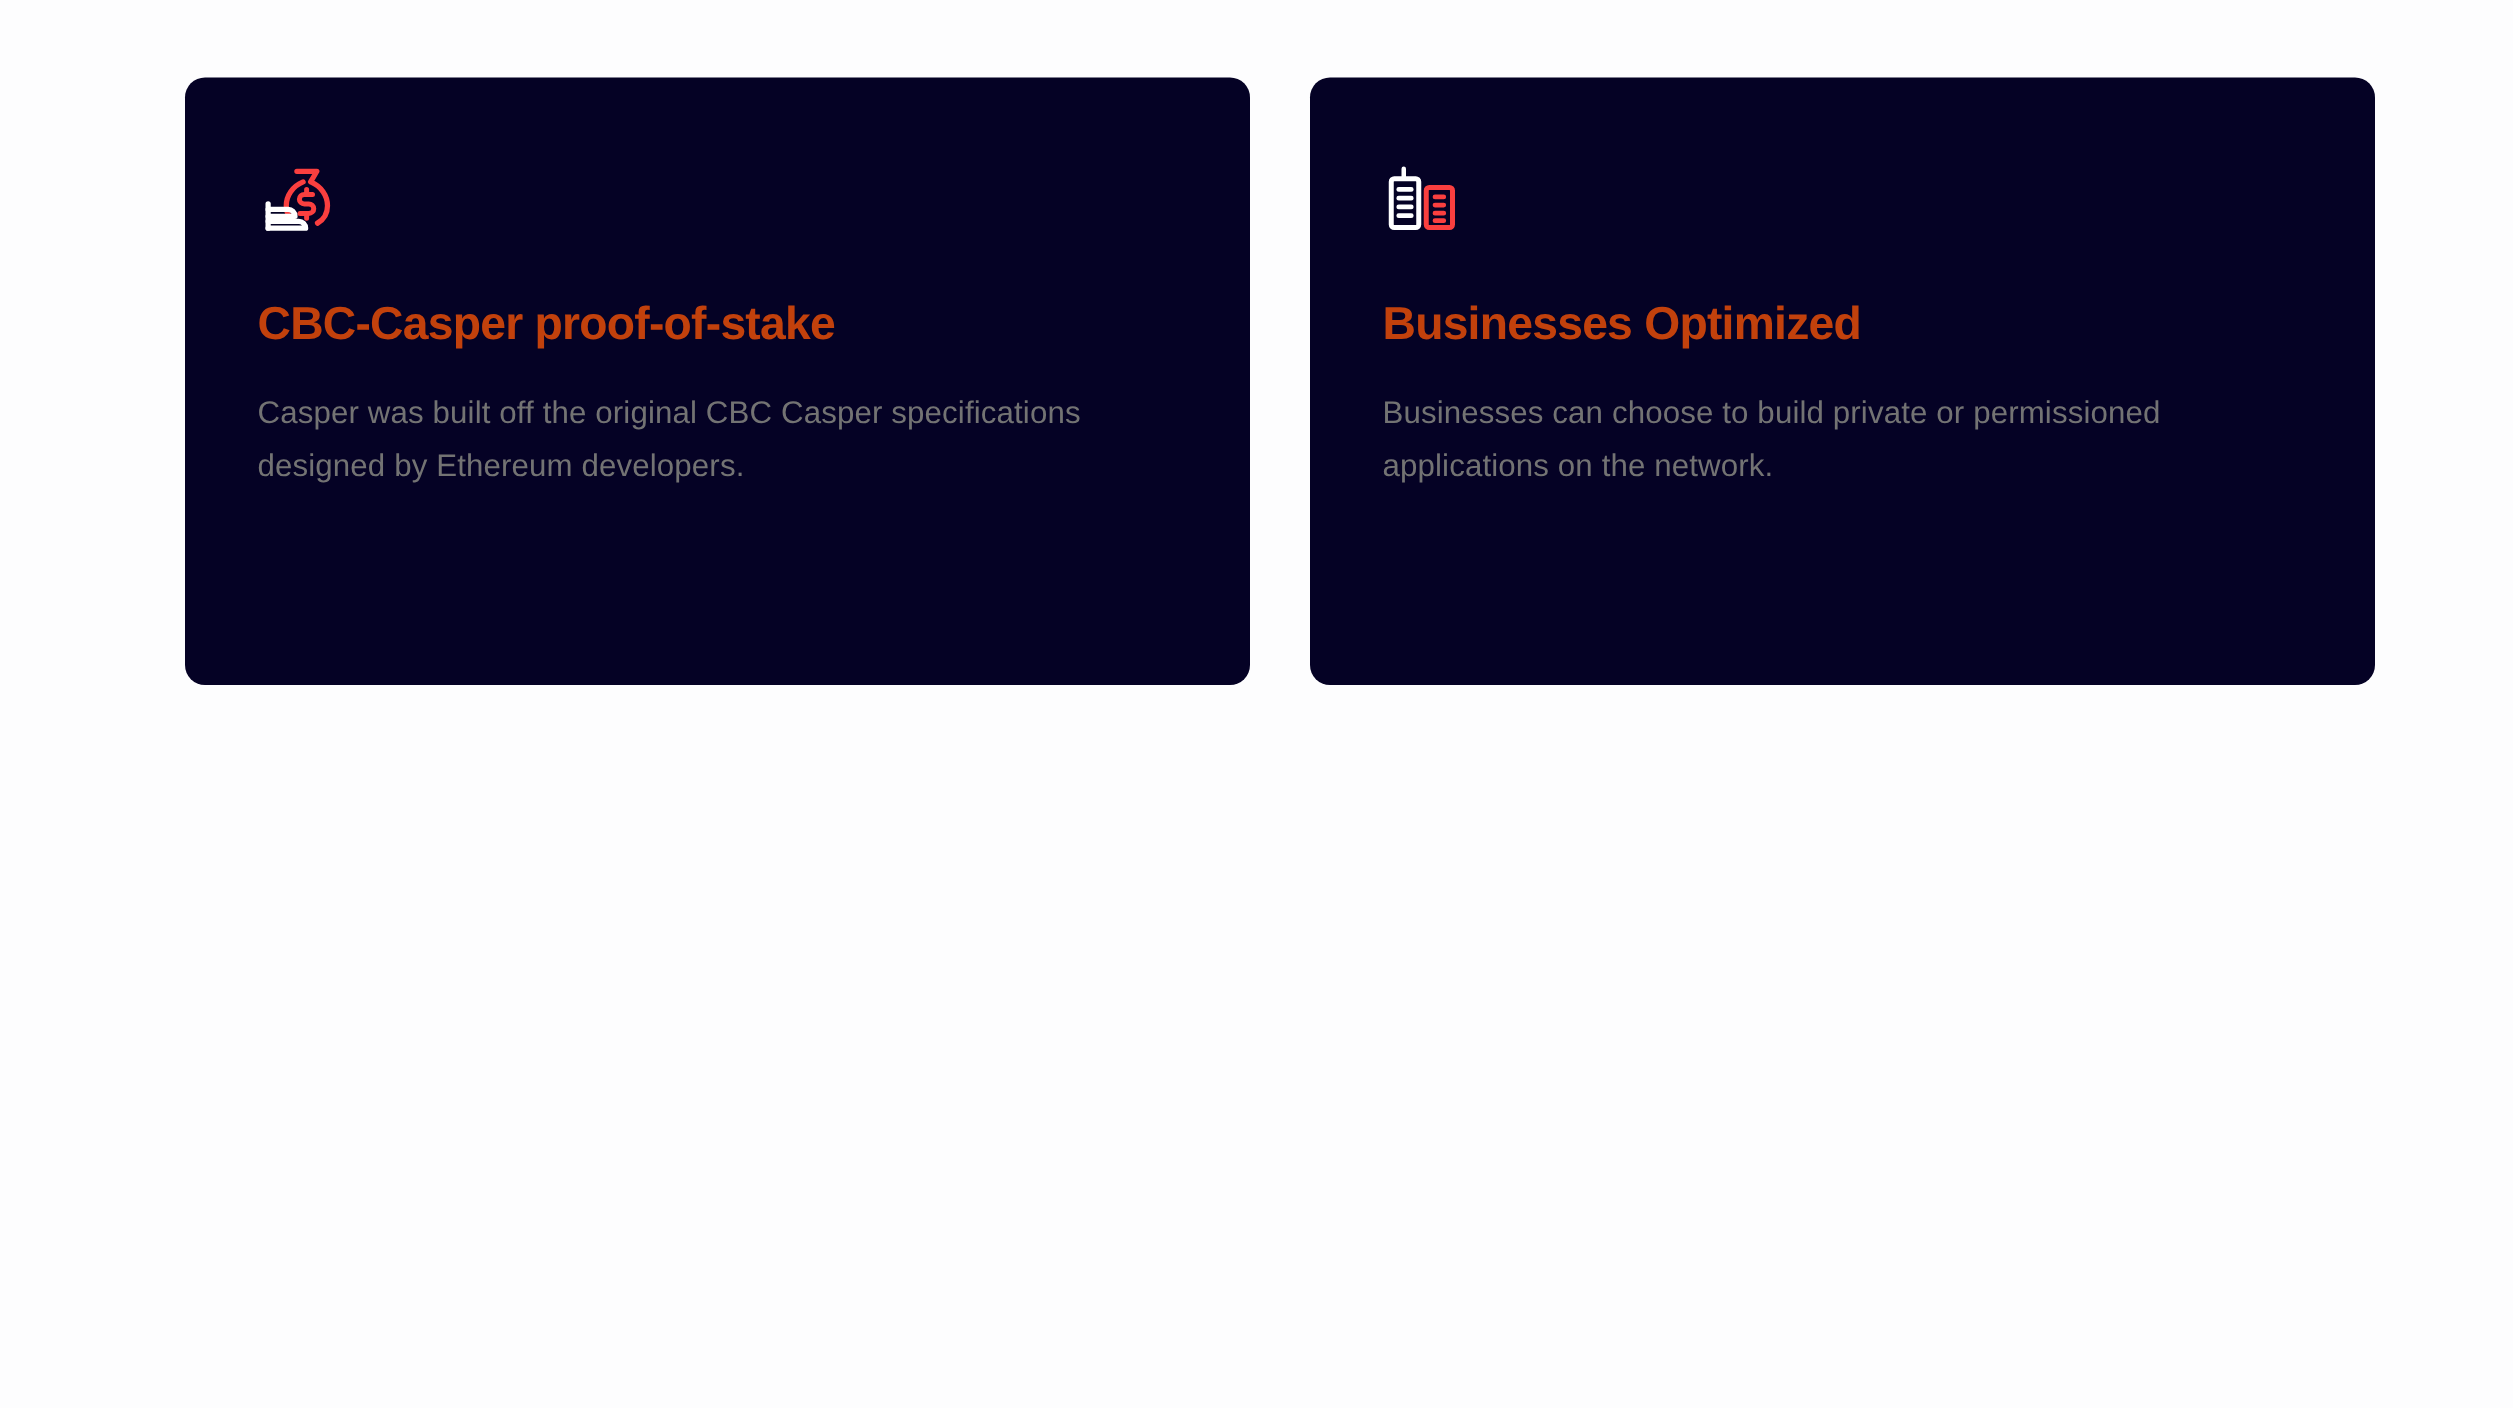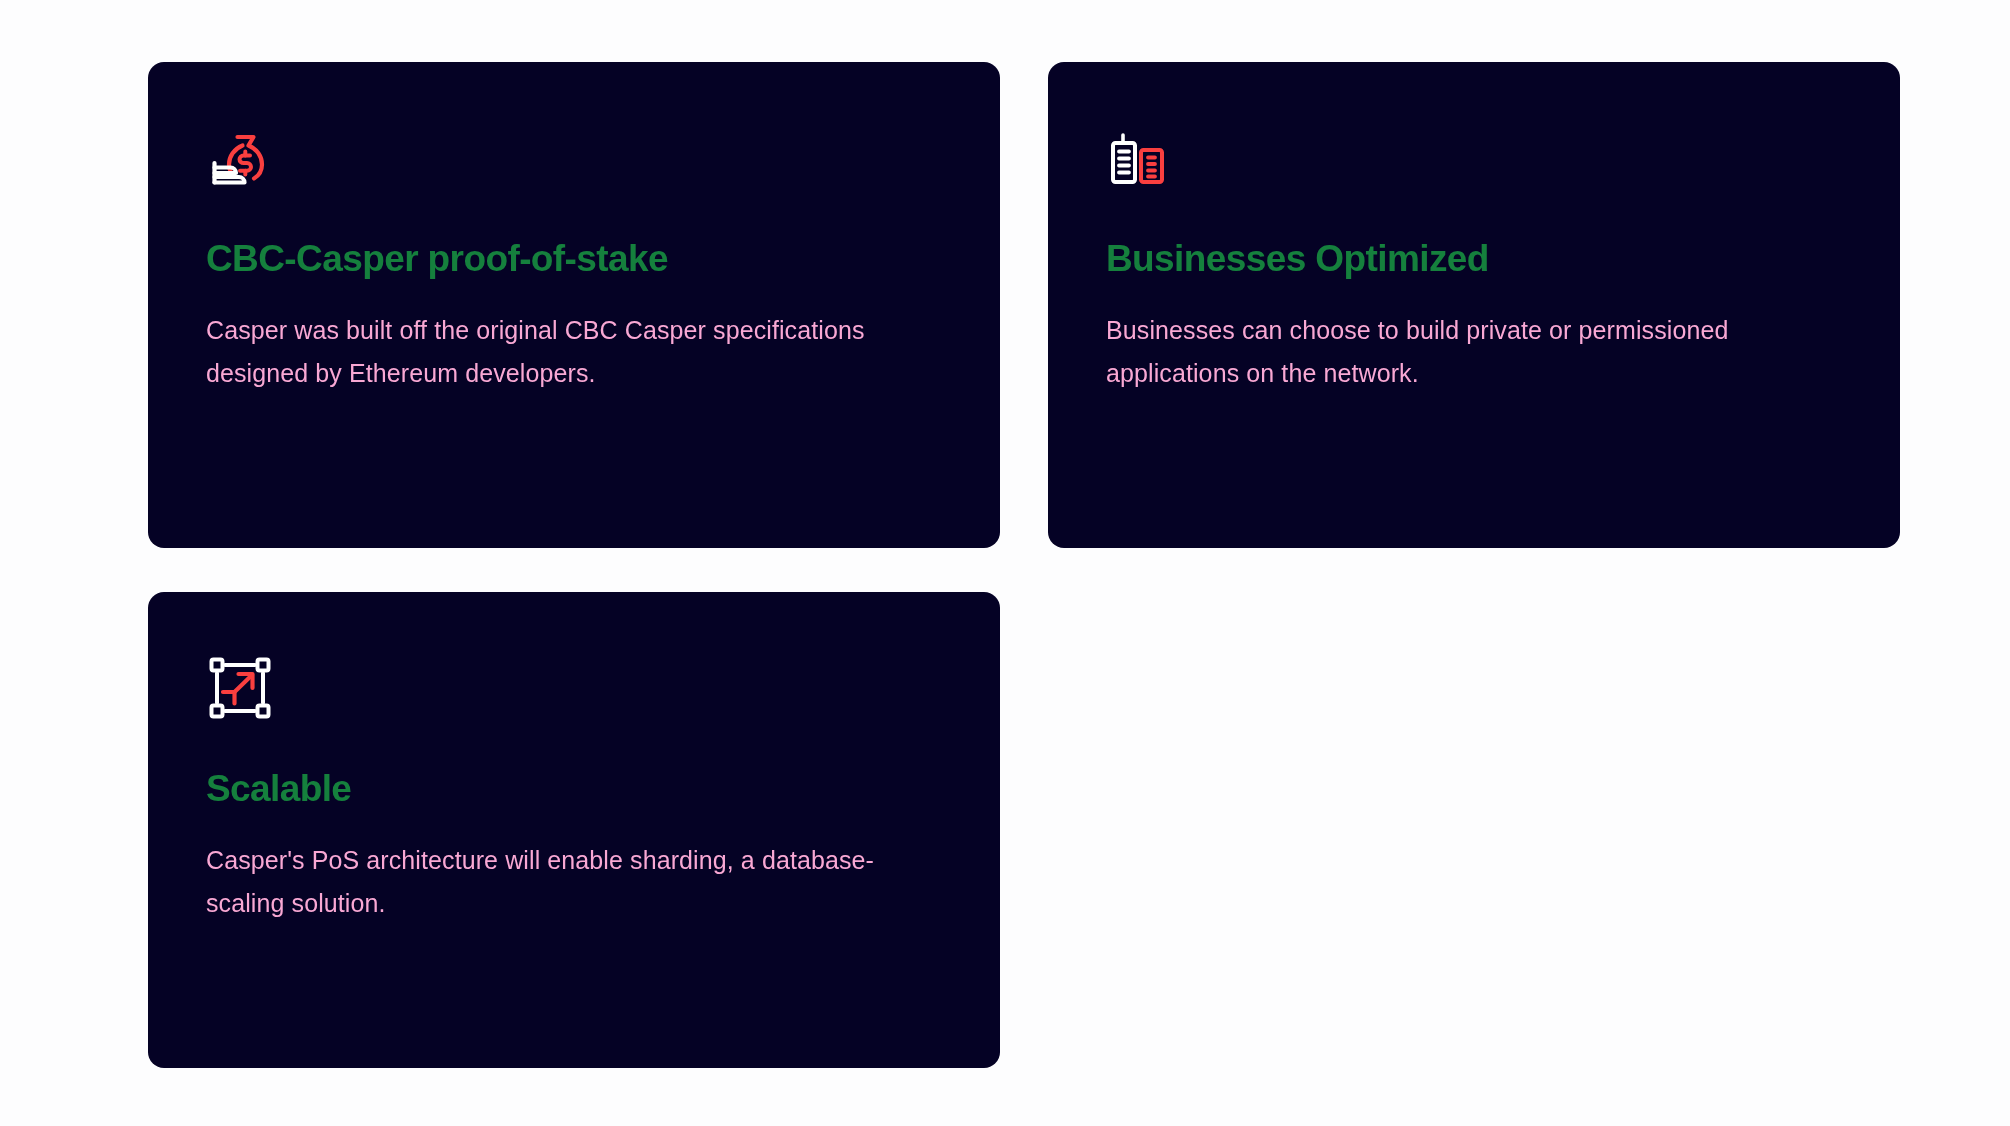--- a/index.html
+++ b/index.html
@@ -54,31 +54,31 @@
 
   .card-icon svg {
     width: 68px;
     height: 68px;
     display: block;
   }
 
   .card-title {
     font-size: 37px;
     font-weight: bold;
-    color: #15803d;
+    color: #c2410c;
     letter-spacing: -0.6px;
     line-height: 1.15;
     margin-bottom: 28px;
     margin-top: 31px;
   }
 
   .card-body {
     font-size: 25px;
     font-weight: normal;
-    color: #f9a8d4;
+    color: #737373;
     line-height: 1.75;
     letter-spacing: 0.1px;
     max-width: 700px;
   }
 
   .card-body-wide {
     max-width: 680px;
   }
 </style>
 </head>
@@ -112,32 +112,16 @@
           <rect x="7" y="19" width="22" height="39" rx="2.4" stroke="#ffffff" stroke-width="4" stroke-linejoin="round"></rect>
           <path d="M13 27.5 H23 M13 34.5 H23 M13 41.5 H23 M13 48.5 H23" stroke="#ffffff" stroke-width="3.8" stroke-linecap="round"></path>
           <rect x="35" y="26" width="21" height="32" rx="2.4" stroke="#fa3f3f" stroke-width="4" stroke-linejoin="round"></rect>
           <path d="M42 33.5 H49 M42 40 H49 M42 46.5 H49 M42 52.5 H49" stroke="#fa3f3f" stroke-width="3.8" stroke-linecap="round"></path>
         </svg>
       </span>
       <div class="card-title">Businesses Optimized</div>
       <div class="card-body card-body-wide">Businesses can choose to build private or permissioned applications on the network.</div>
     </div>
 
-    <div class="feature-card">
-      <span class="card-icon">
-        <svg viewBox="0 0 68 68" xmlns="http://www.w3.org/2000/svg" fill="none">
-          <path d="M19 11 H49 M19 57 H49 M11 19 V49 M57 19 V49" stroke="#ffffff" stroke-width="4" stroke-linecap="round"></path>
-          <rect x="5.5" y="5.5" width="11" height="11" rx="2" stroke="#ffffff" stroke-width="4" stroke-linejoin="round"></rect>
-          <rect x="51.5" y="5.5" width="11" height="11" rx="2" stroke="#ffffff" stroke-width="4" stroke-linejoin="round"></rect>
-          <rect x="5.5" y="51.5" width="11" height="11" rx="2" stroke="#ffffff" stroke-width="4" stroke-linejoin="round"></rect>
-          <rect x="51.5" y="51.5" width="11" height="11" rx="2" stroke="#ffffff" stroke-width="4" stroke-linejoin="round"></rect>
-          <path d="M17 38 H28.5 V49.5" stroke="#fa3f3f" stroke-width="4.2" stroke-linecap="round" stroke-linejoin="round"></path>
-          <path d="M28.5 38 L46 21" stroke="#fa3f3f" stroke-width="4.2" stroke-linecap="round"></path>
-          <path d="M32.5 20 H46.5 V34" stroke="#fa3f3f" stroke-width="4.2" stroke-linecap="round" stroke-linejoin="round"></path>
-        </svg>
-      </span>
-      <div class="card-title">Scalable</div>
-      <div class="card-body">Casper's PoS architecture will enable sharding, a database-scaling solution.</div>
-    </div>
 
 
   </div>
 </div>
 
 </body></html>

